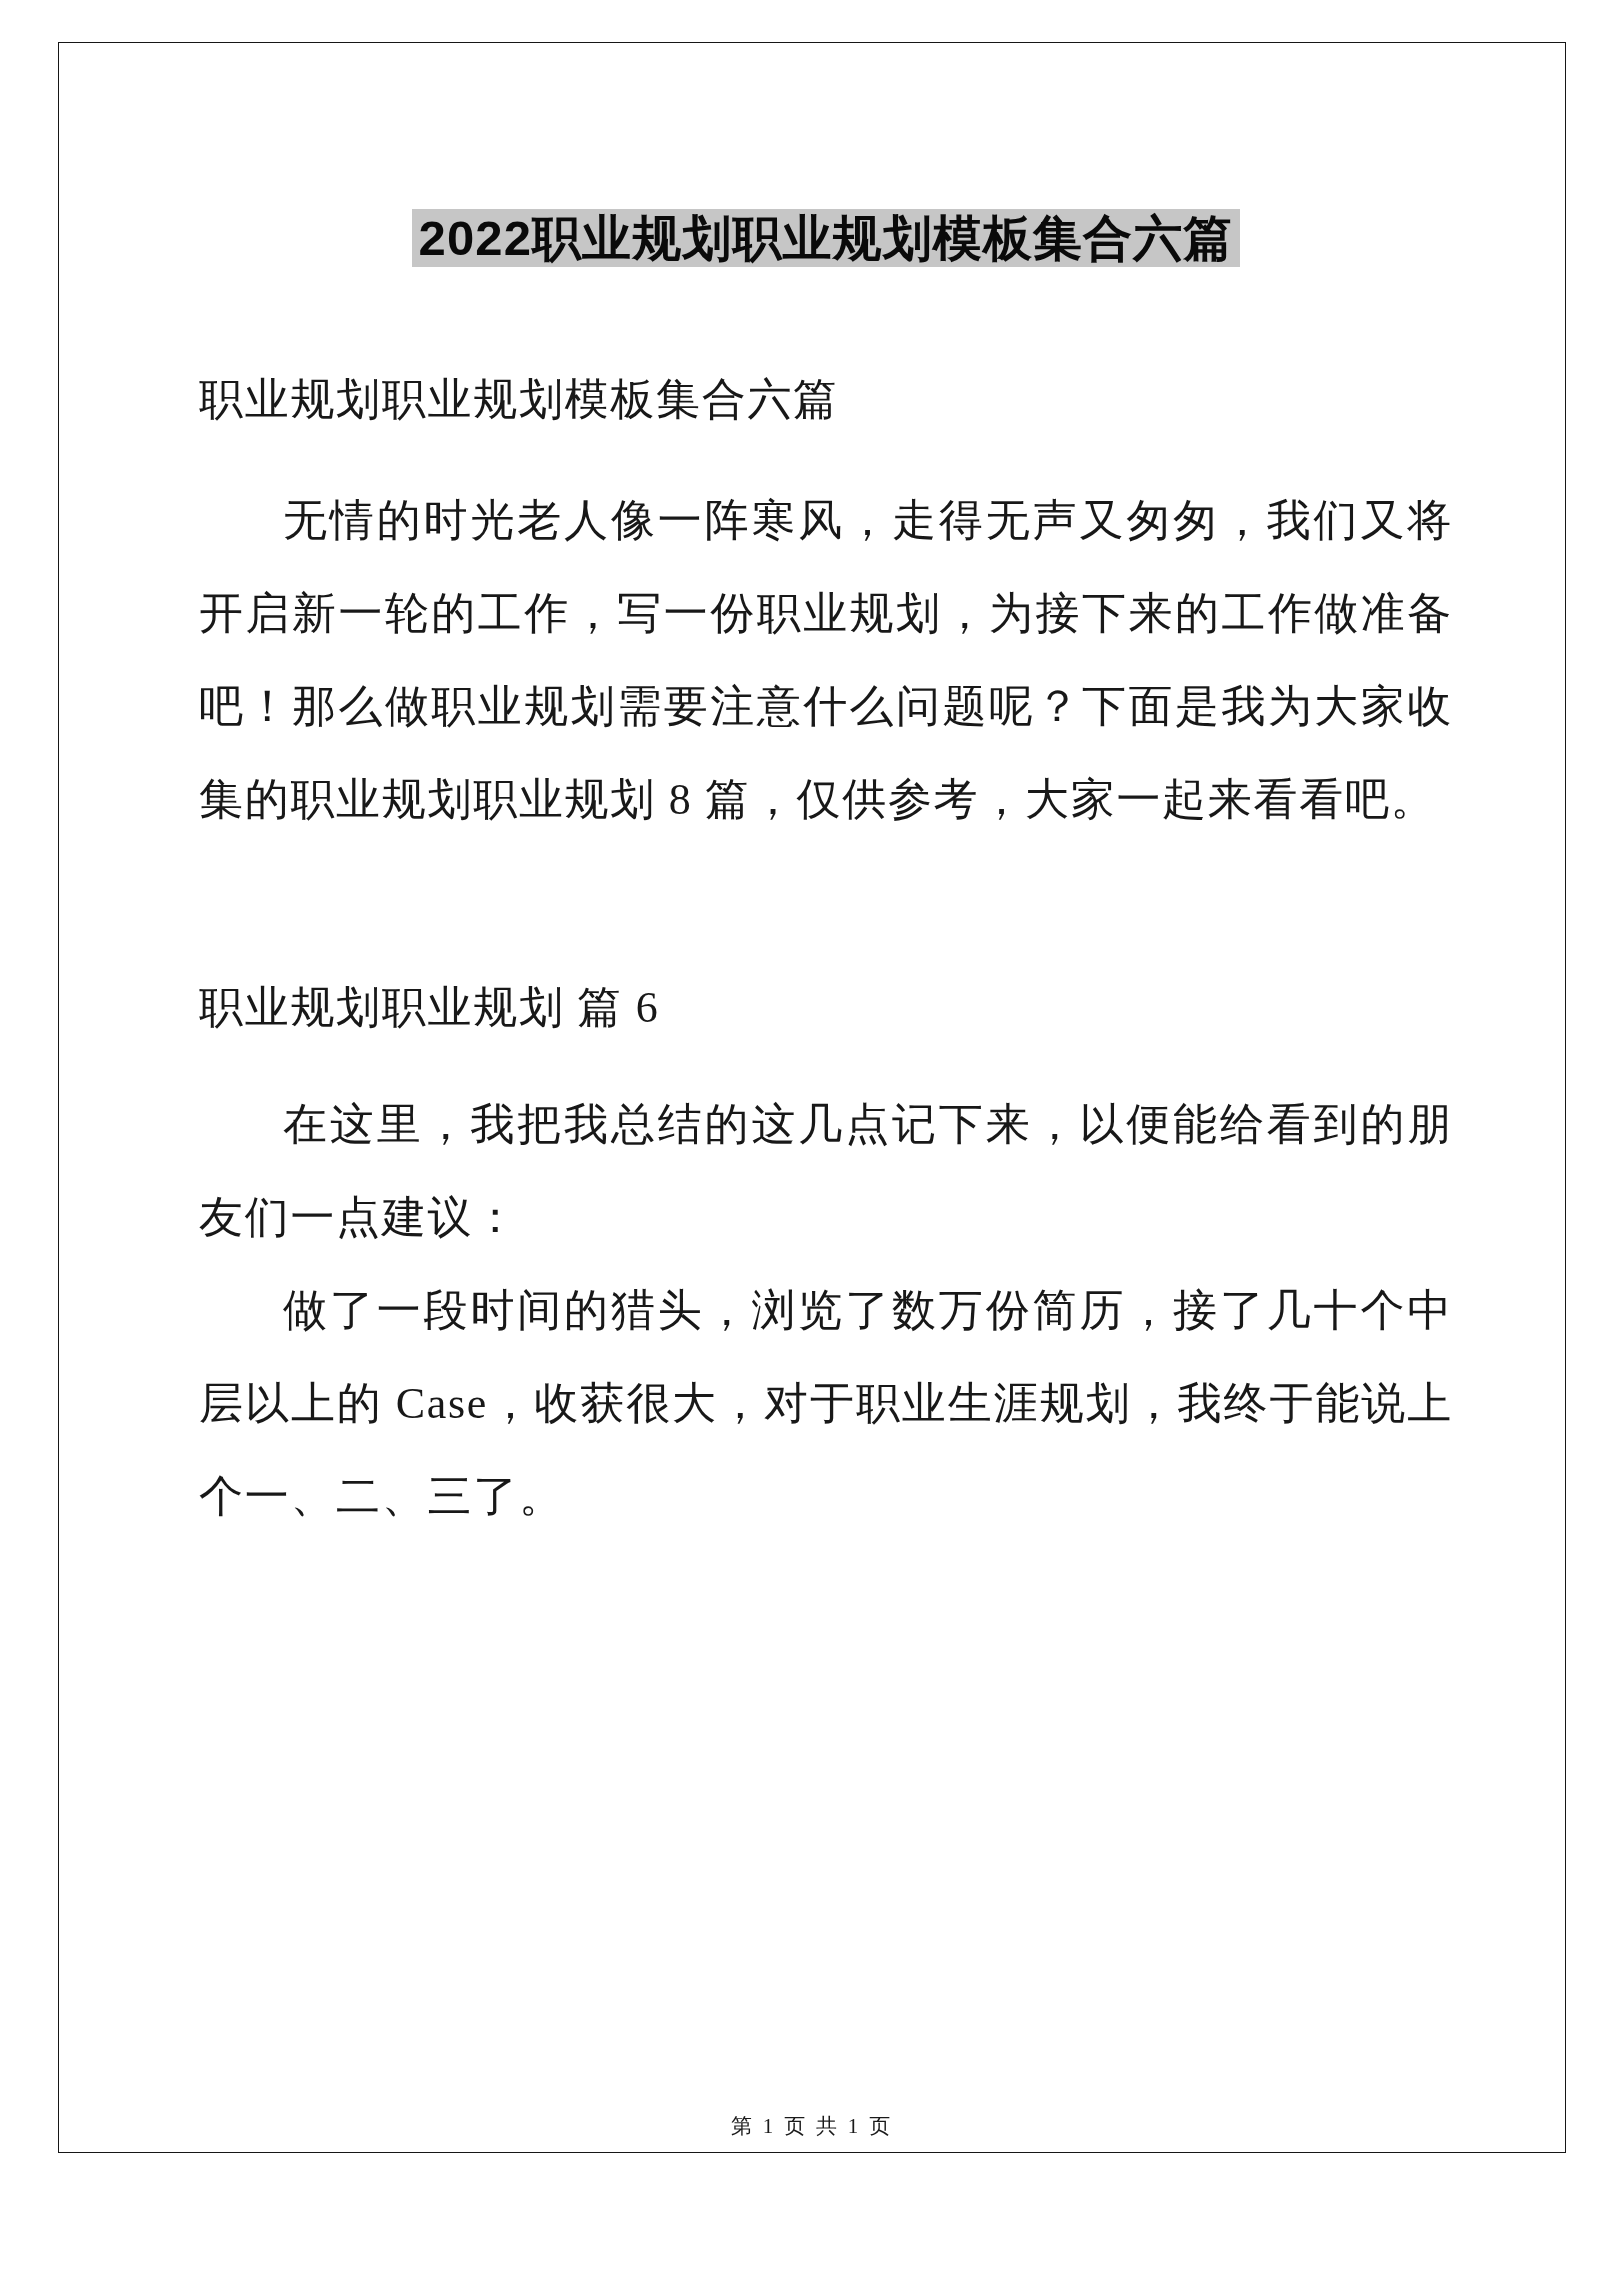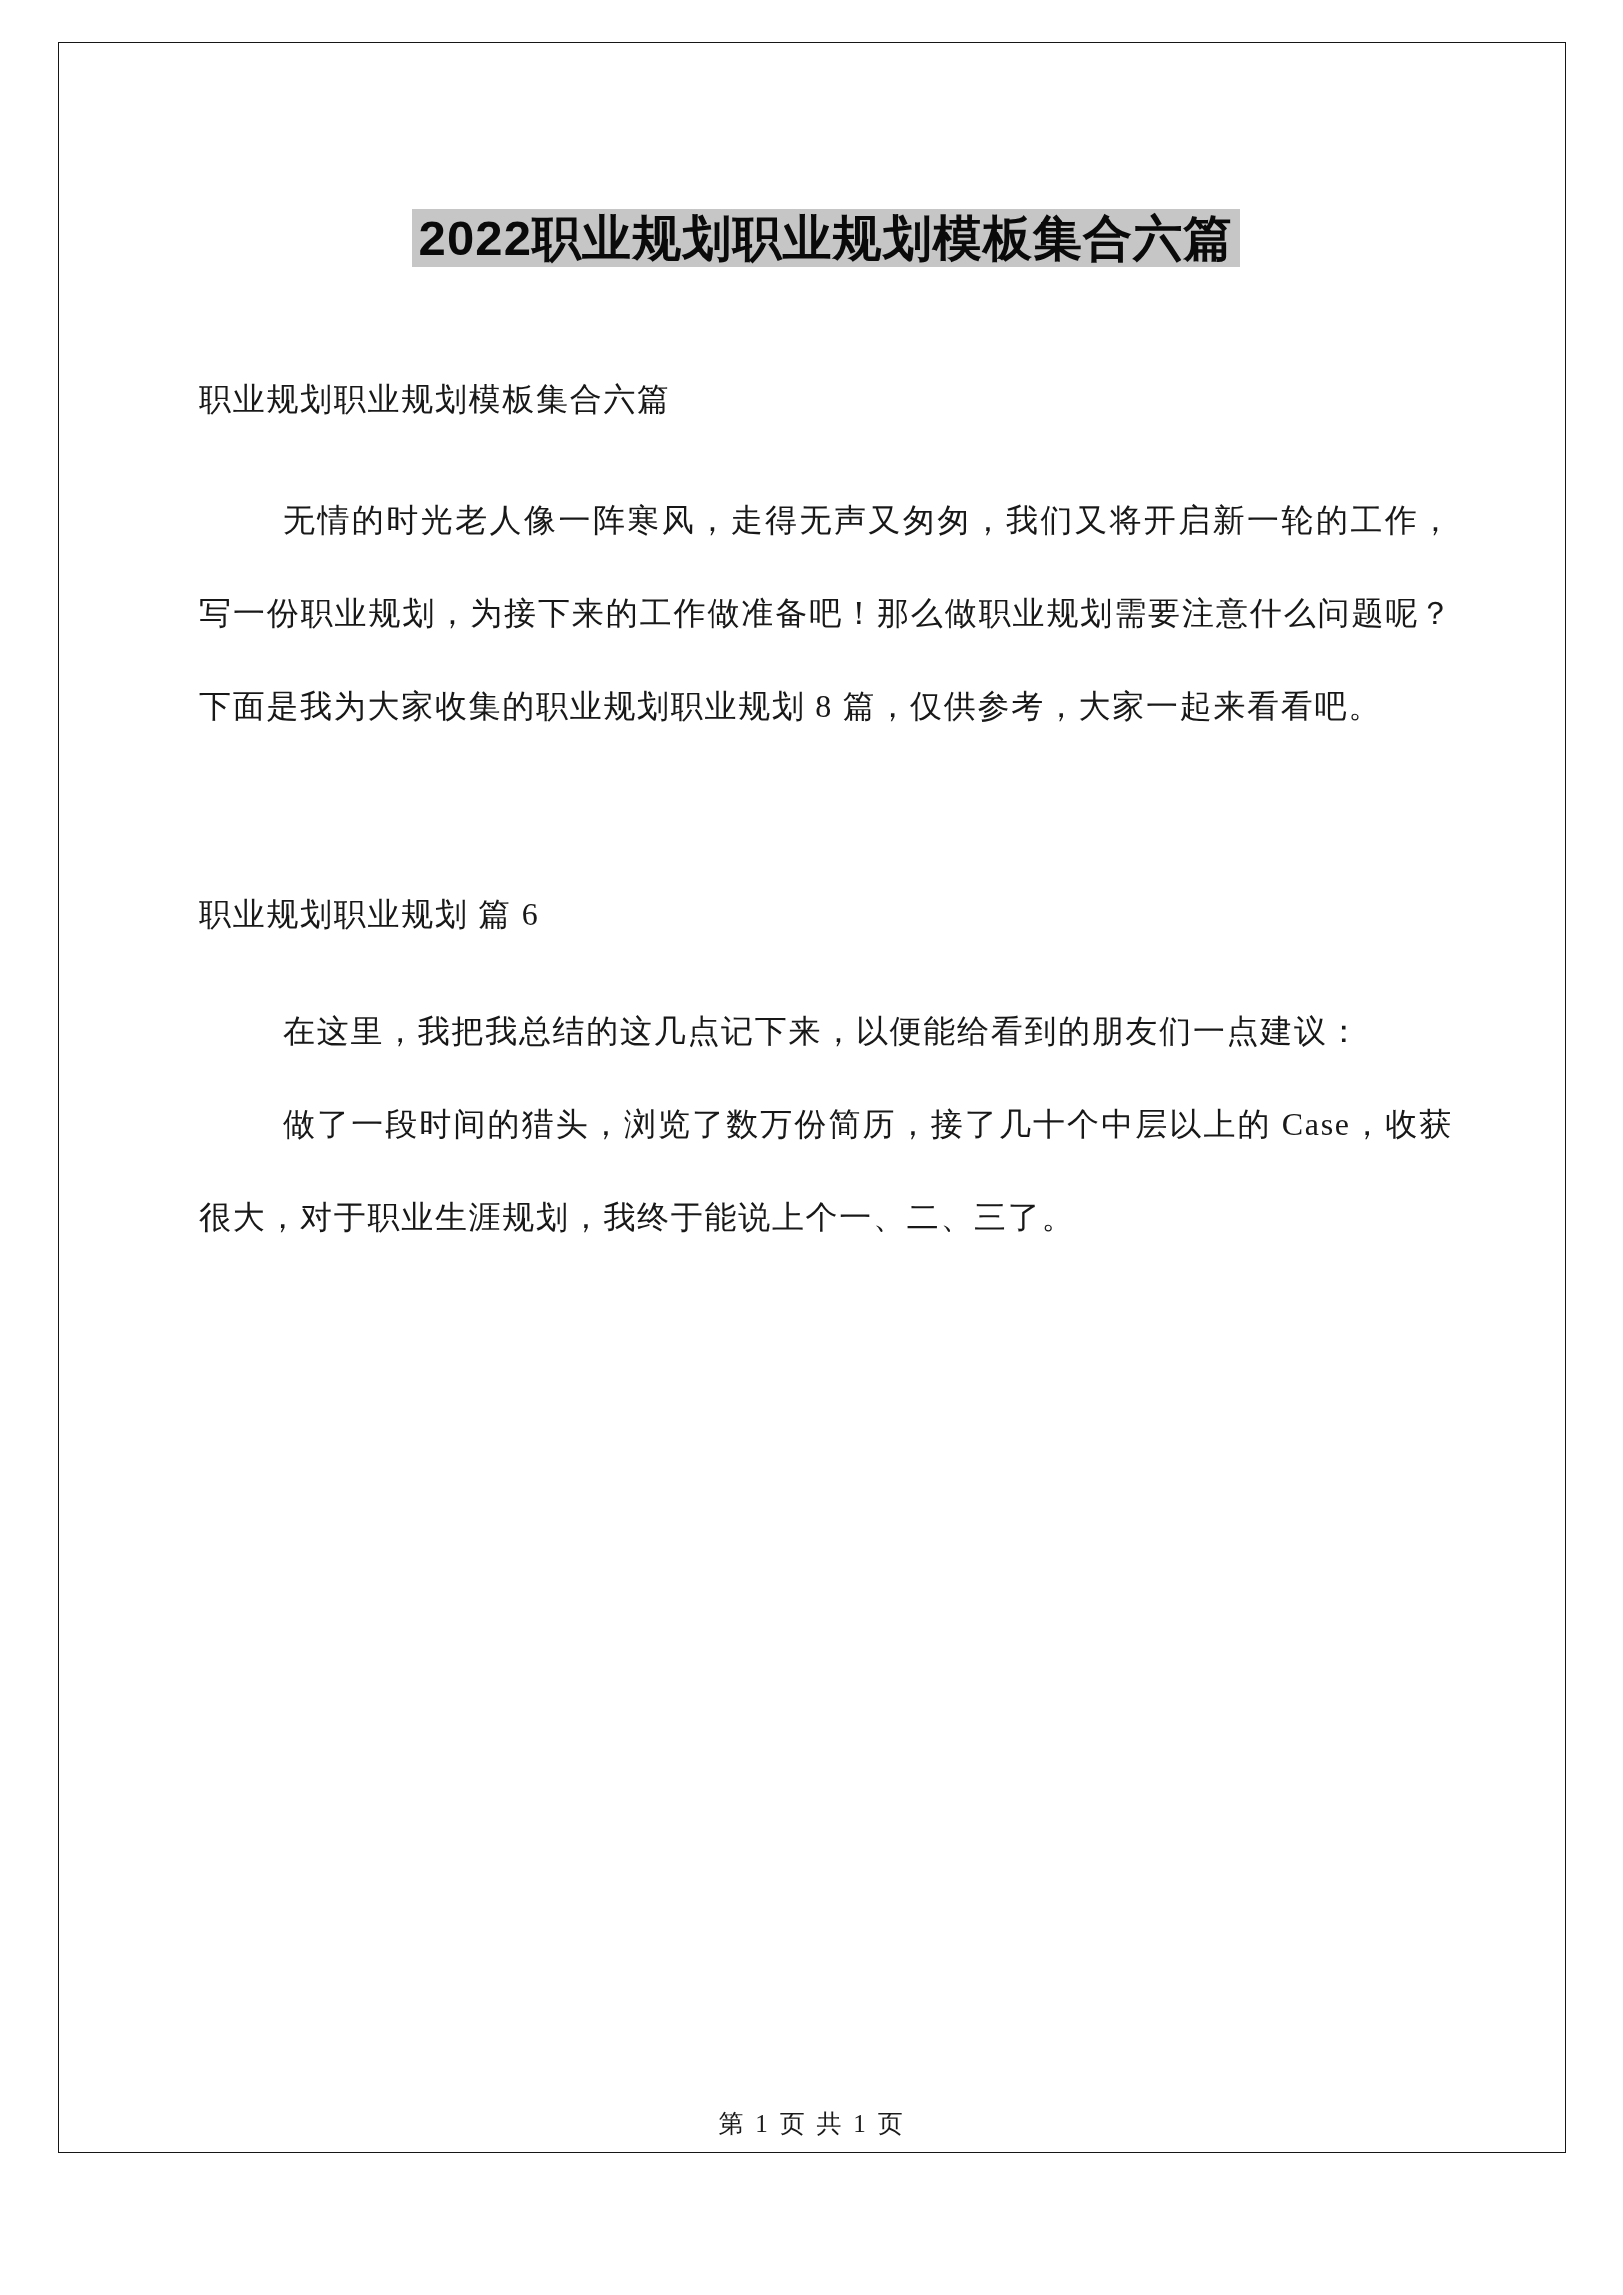--- a/index.html
+++ b/index.html
@@ -39,21 +39,21 @@
     color: #0a0a0a;
     font-family: "Liberation Sans", "DejaVu Sans", sans-serif;
   }
   .doc-title .hl {
     background: #c6c6c6;
     padding: 2.2px 6.7px;
     box-decoration-break: clone;
   }
   .para {
     margin: 0;
-    font-size: 32px;
+    font-size: 44px;
     line-height: 93px;
     text-align: justify;
     letter-spacing: 1.7px;
     color: #181818;
   }
   .para.lead {
     margin-bottom: 28px;
   }
   .para.indent {
     text-indent: 84px;
@@ -61,21 +61,21 @@
   .para.section {
     margin-top: 115px;
     margin-bottom: 23.6px;
   }
   .footer {
     position: absolute;
     left: 0;
     right: 0;
     bottom: 12.3px;
     text-align: center;
-    font-size: 25px;
+    font-size: 21px;
     letter-spacing: 2.8px;
     color: #1a1a1a;
   }
 </style>
 </head>
 <body>
 
 <div class="page-border">
   <div class="content">
 

